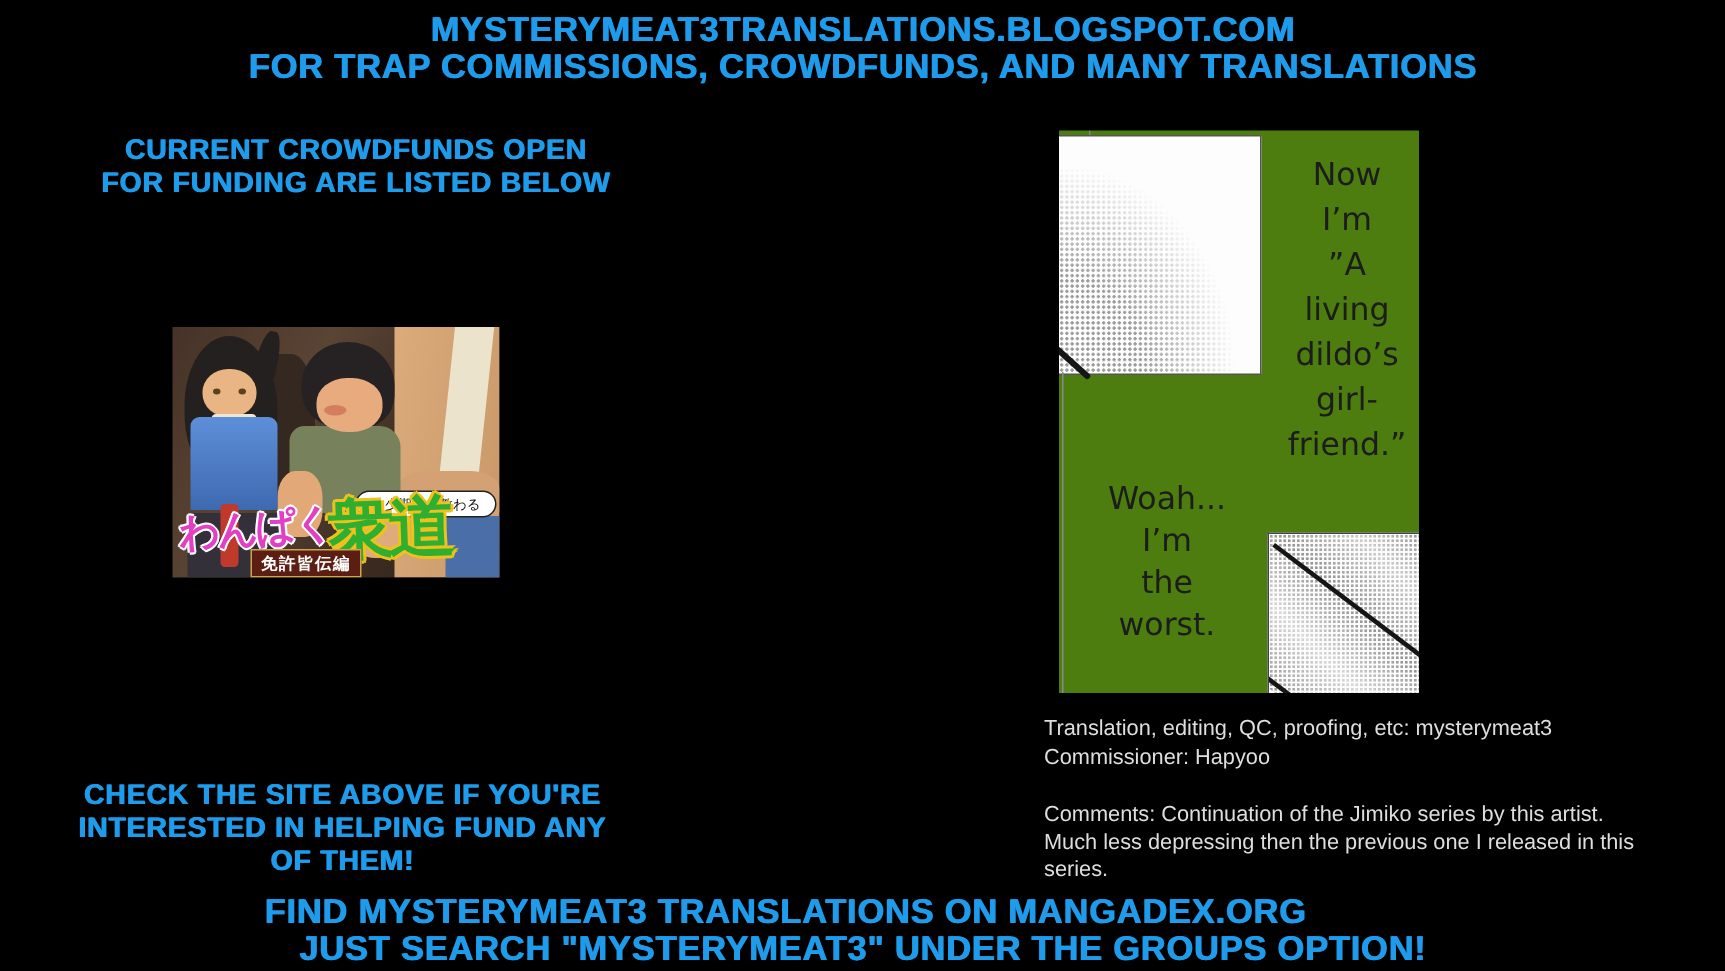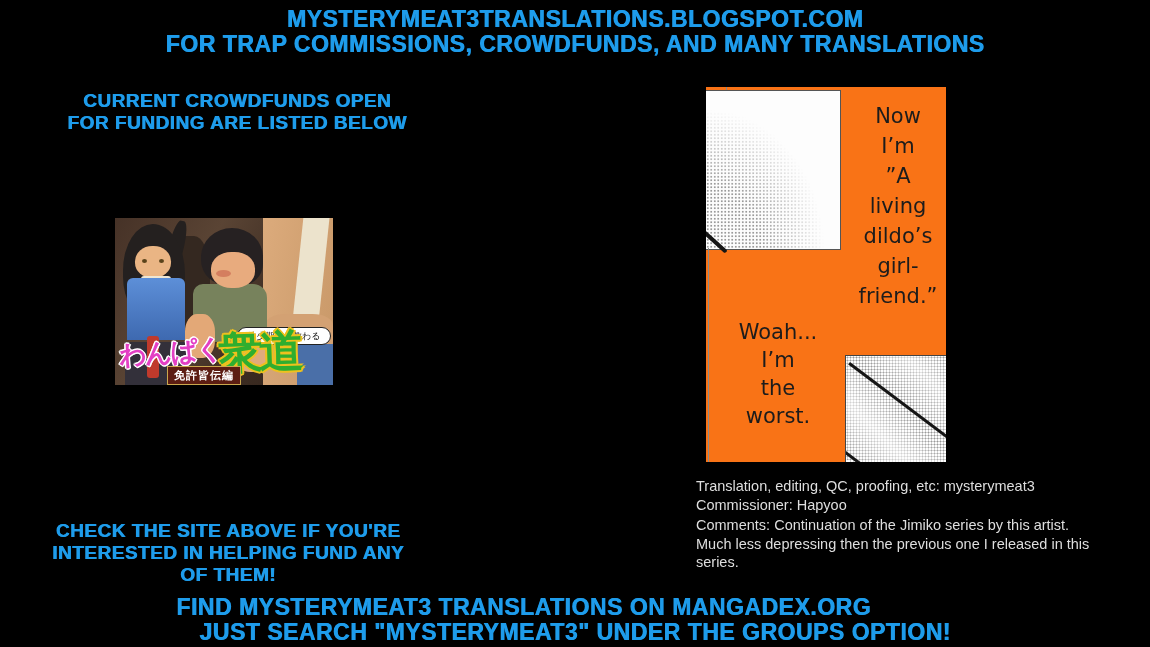--- a/index.html
+++ b/index.html
@@ -48,21 +48,21 @@
   .cover-title-pink{left:4px;top:116px;font-size:27px;font-weight:bold;color:#e33fc4;letter-spacing:-2px;
                 transform:rotate(-4deg);z-index:4;
                 text-shadow:-1.5px 0 #fff,1.5px 0 #fff,0 -1.5px #fff,0 1.5px #fff,1px 1px #fff,-1px -1px #fff;}
   .cover-title-green{left:103px;top:104px;font-size:45px;font-weight:bold;color:#2fae2f;letter-spacing:-4px;
                 transform:rotate(-2deg);z-index:4;
                 text-shadow:-2px 0 #eec11e,2px 0 #eec11e,0 -2px #eec11e,0 2px #eec11e,1.5px 1.5px #eec11e,-1.5px -1.5px #eec11e;}
   .cover-ribbon{left:52px;top:148px;background:#5c1d12;color:#fff;font-size:11px;font-weight:bold;
                 padding:1px 6px;border:1px solid #caa84e;z-index:5;letter-spacing:1px;}
 
   
-  .manga-page{left:706px;top:87px;width:240px;height:375px;background:#f97316;overflow:hidden;}
+  .manga-page{left:706px;top:87px;width:240px;height:375px;background:#4d7c0f;overflow:hidden;}
   .manga-page div{position:absolute;}
   .mp-tick{left:20px;top:0;width:1px;height:5px;background:#888;}
   .mp-panel-a{left:0;top:3px;width:134px;height:158px;background:#fdfdfd;
               border:1px solid #555;border-left:none;}
   .mp-panel-a .dots{left:0;top:0;right:0;bottom:0;
         background-image:radial-gradient(circle,#9a9a9a 0.9px,rgba(0,0,0,0) 1.1px);
         background-size:3.5px 3.5px;
         -webkit-mask-image:radial-gradient(130% 130% at 0% 100%,#000 0%,#000 32%,rgba(0,0,0,.5) 50%,transparent 68%);
         mask-image:radial-gradient(130% 130% at 0% 100%,#000 0%,#000 32%,rgba(0,0,0,.5) 50%,transparent 68%);}
   .mp-diag-a{left:-2px;top:139px;width:30px;height:4px;background:#151515;border-radius:2px;
@@ -77,21 +77,21 @@
         mask-image:linear-gradient(45deg,rgba(0,0,0,.95),rgba(0,0,0,.35) 30%,rgba(0,0,0,.95) 55%,rgba(0,0,0,.45) 80%,rgba(0,0,0,.95));}
   .mp-wedge-b{left:-8px;top:97px;width:70px;height:30px;background:#fdfdfd;transform:rotate(37deg);transform-origin:left top;z-index:1;}
   .mp-diag-b1{left:4px;top:6px;width:140px;height:3.2px;background:#151515;transform:rotate(37deg);transform-origin:left top;z-index:2;}
   .mp-diag-b2{left:-4px;top:92px;width:60px;height:3.2px;background:#151515;transform:rotate(37deg);transform-origin:left top;z-index:2;}
   .mp-speech{font-family:"DejaVu Sans",sans-serif;color:#1c1c1c;text-align:center;}
   .mp-speech1{left:142px;top:14px;width:100px;font-size:21px;line-height:30px;}
   .mp-speech2{left:22px;top:231px;width:100px;font-size:21px;line-height:28px;}
 
   
   .credits{left:696px;top:477px;width:395px;color:#dedede;font-size:14.5px;line-height:18.5px;}
-  .credits .comments{margin-top:2px;}
+  .credits .comments{margin-top:20px;}
 </style>
 </head>
 <body>
 
 <div class="stage">
 
   <div class="abs comic header-url">MYSTERYMEAT3TRANSLATIONS.BLOGSPOT.COM</div>
   <div class="abs comic crowdfunds-note preline">CURRENT CROWDFUNDS OPEN
 FOR FUNDING ARE LISTED BELOW</div>
 

